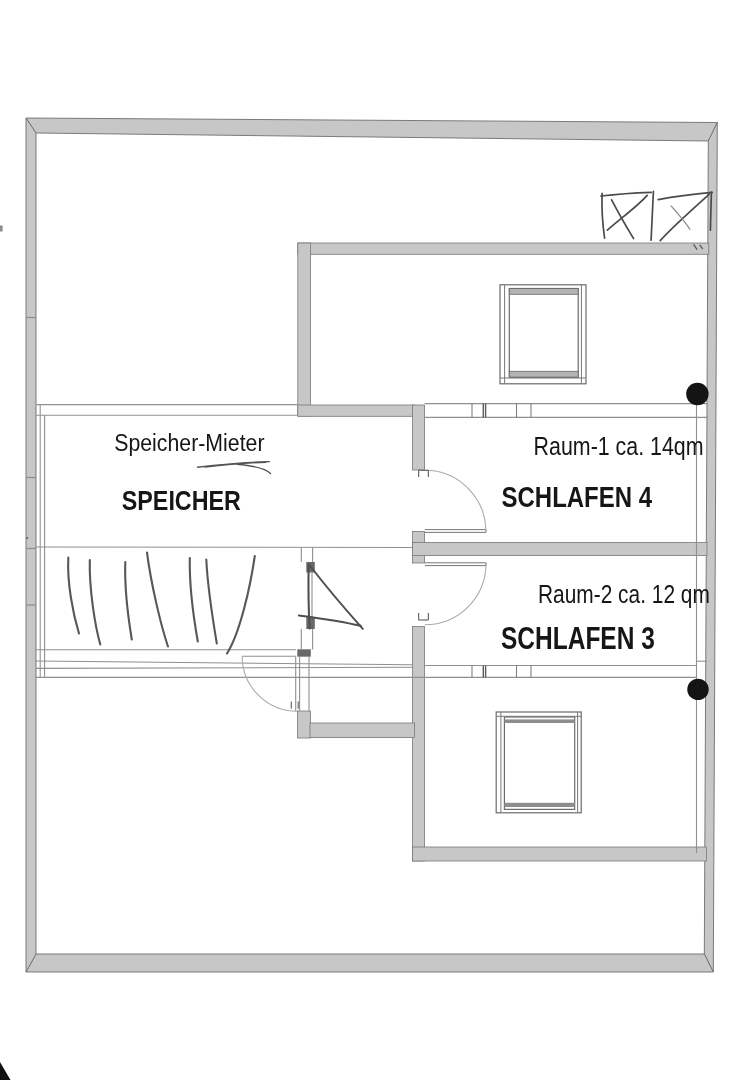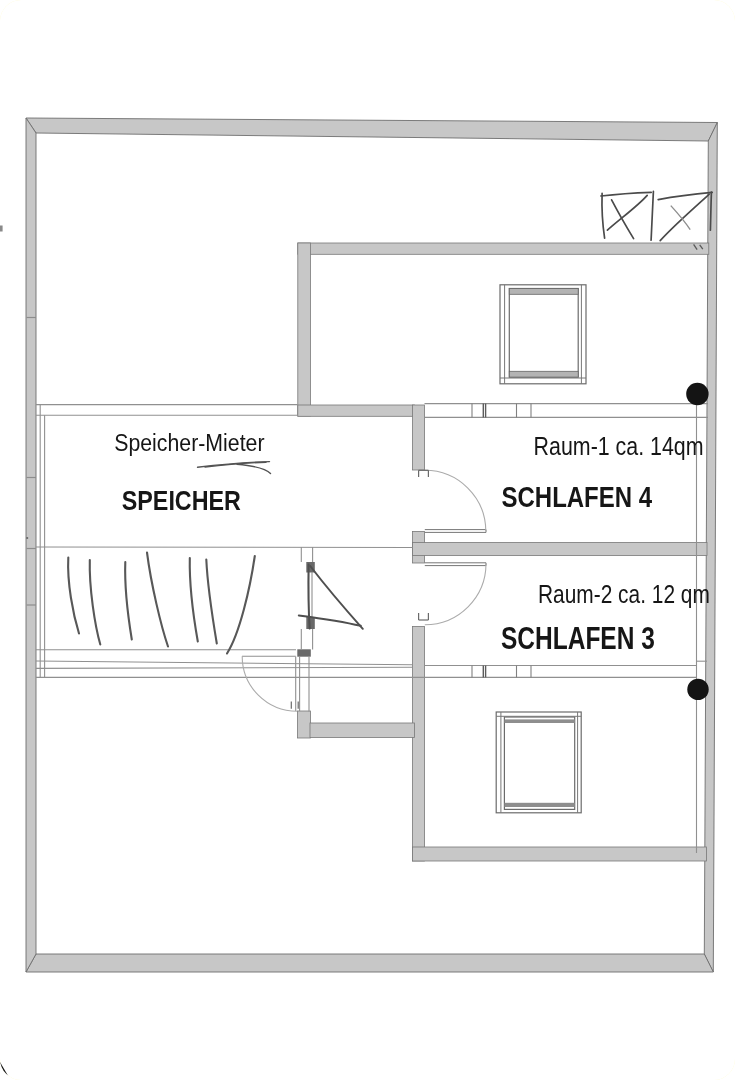--- a/index.html
+++ b/index.html
@@ -1,16 +1,16 @@
 <!DOCTYPE html>
 <html><head>
 <meta charset="utf-8">
 <style>
   html,body{margin:0;padding:0;background:#ffffff;}
-  #page{width:735px;height:1080px;position:relative;overflow:hidden;background:#fef9c3;border-radius:21px;}
+  #page{width:735px;height:1080px;position:relative;overflow:hidden;background:#fef9c3;}
   text{font-family:"Liberation Sans", sans-serif;fill:#161616;}
 </style>
 </head>
 <body>
 <div id="page">
 <svg width="735" height="1080" viewBox="0 0 735 1080">
   <rect x="0" y="0" width="735" height="1080" fill="#ffffff"></rect>
 
   <g fill="#c7c7c7" stroke="#6e6e6e" stroke-width="0.9">
     <path d="M26,118 L717.3,122.5 L708.3,141 L36,133 Z"></path>

